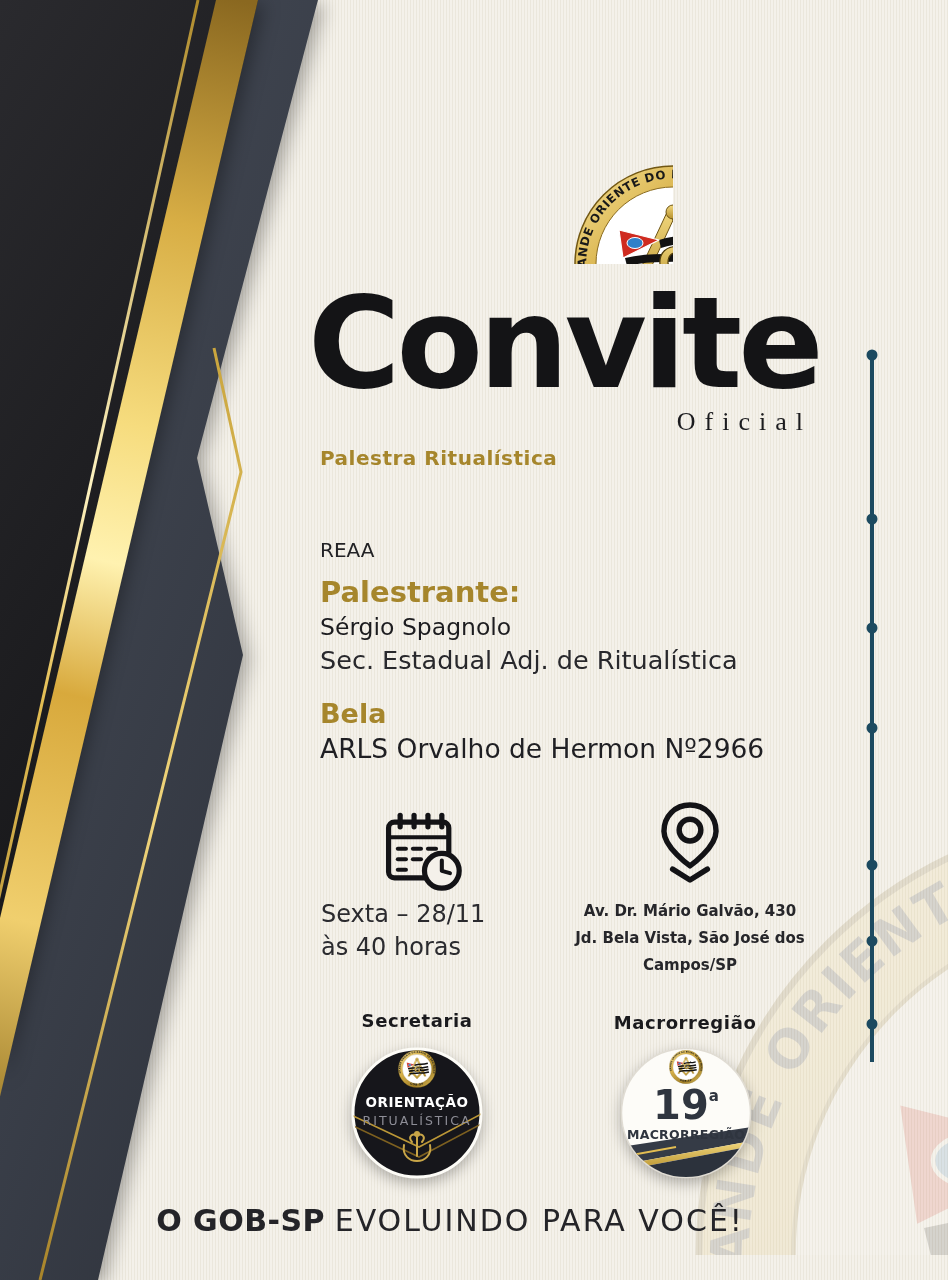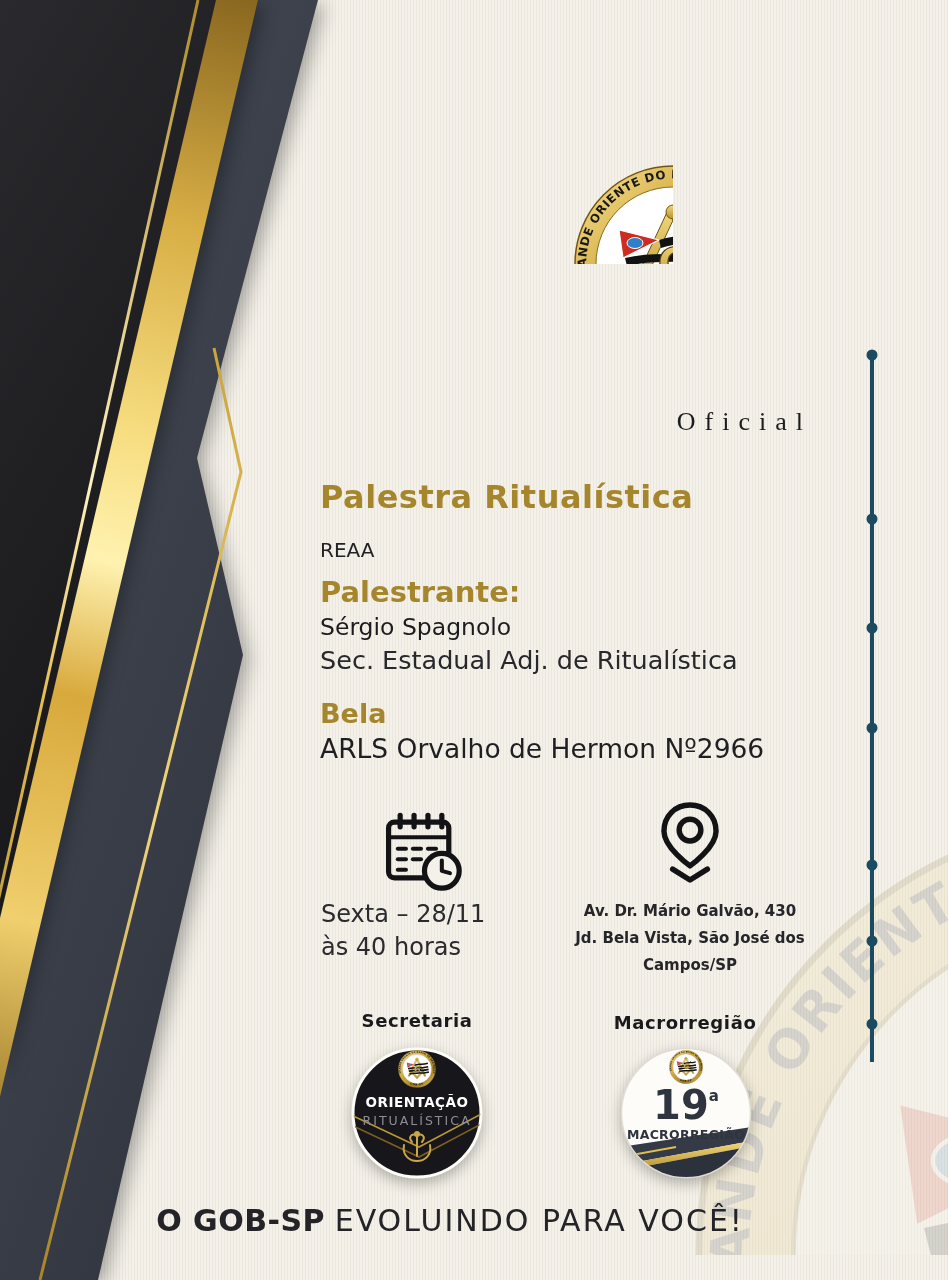--- a/index.html
+++ b/index.html
@@ -9,21 +9,21 @@
     font-family:"DejaVu Sans","Liberation Sans",sans-serif;color:#232326;
   }
   .abs{position:absolute;}
   svg text{font-family:"DejaVu Sans","Liberation Sans",sans-serif;}
   .shadowed{filter:drop-shadow(6px 4px 9px rgba(0,0,0,.33));}
   .badge-shadow{filter:drop-shadow(0 5px 7px rgba(0,0,0,.28));}
   .watermark{opacity:.13;}
   .title-main{left:308px;top:281px;font-size:126px;font-weight:bold;letter-spacing:-4px;color:#141416;line-height:1;}
   .title-sub{left:500px;top:407px;width:312px;text-align:right;font-size:26px;letter-spacing:9px;color:#1c1c1f;font-family:Liberation Serif, serif;}
   .gold-h{color:#a6862c;font-weight:bold;}
-  .topic-heading{left:320px;top:478px;font-size:32px;letter-spacing:.5px;}
+  .topic-heading{left:320px;top:446px;font-size:20px;letter-spacing:.5px;}
   .topic-detail{left:320px;top:506px;font-size:20px;margin-top:32px;}
   .speaker-heading{left:320px;top:575px;font-size:29px;}
   .speaker-name{left:320px;top:613px;font-size:23.5px;font-weight:normal;color:#1c1c1f;}
   .speaker-role{left:320px;top:645px;font-size:25.5px;color:#28282c;}
   .lodge-heading{left:320px;top:698px;font-size:27px;}
   .lodge-name{left:320px;top:733px;font-size:26.5px;color:#1f1f23;}
   .datetime{left:321px;top:898px;width:200px;text-align:left;font-size:24px;line-height:33px;color:#2b2b2f;}
   .address{left:558px;top:898px;width:264px;text-align:center;font-size:15px;font-weight:bold;line-height:27px;color:#26262a;}
   .badge-label{font-size:18px;font-weight:bold;letter-spacing:.6px;color:#1a1a1d;text-align:center;width:180px;}
   .label-sec{left:327px;top:1010px;}
@@ -128,20 +128,21 @@
       <circle cx="872" cy="865" r="5.5"></circle>
         <circle cx="872" cy="941" r="5.5"></circle>
       <circle cx="872" cy="1024" r="5.5"></circle>
     </g>
   </svg>
 
   <svg class="abs" style="left:473px;top:64px" width="200" height="200" viewBox="-100 -100 200 200">
     <use href="#gob-logo"></use>
   </svg>
 
+  <div class="abs title-main">Convite</div>
   <div class="abs title-sub">Oficial</div>
 
   <div class="abs gold-h topic-heading">Palestra Ritualística</div>
   <div class="abs topic-detail">REAA</div>
 
   <div class="abs gold-h speaker-heading">Palestrante:</div>
   <div class="abs speaker-name">Sérgio Spagnolo</div>
   <div class="abs speaker-role">Sec. Estadual Adj. de Ritualística</div>
 
   <div class="abs gold-h lodge-heading">Bela</div>

